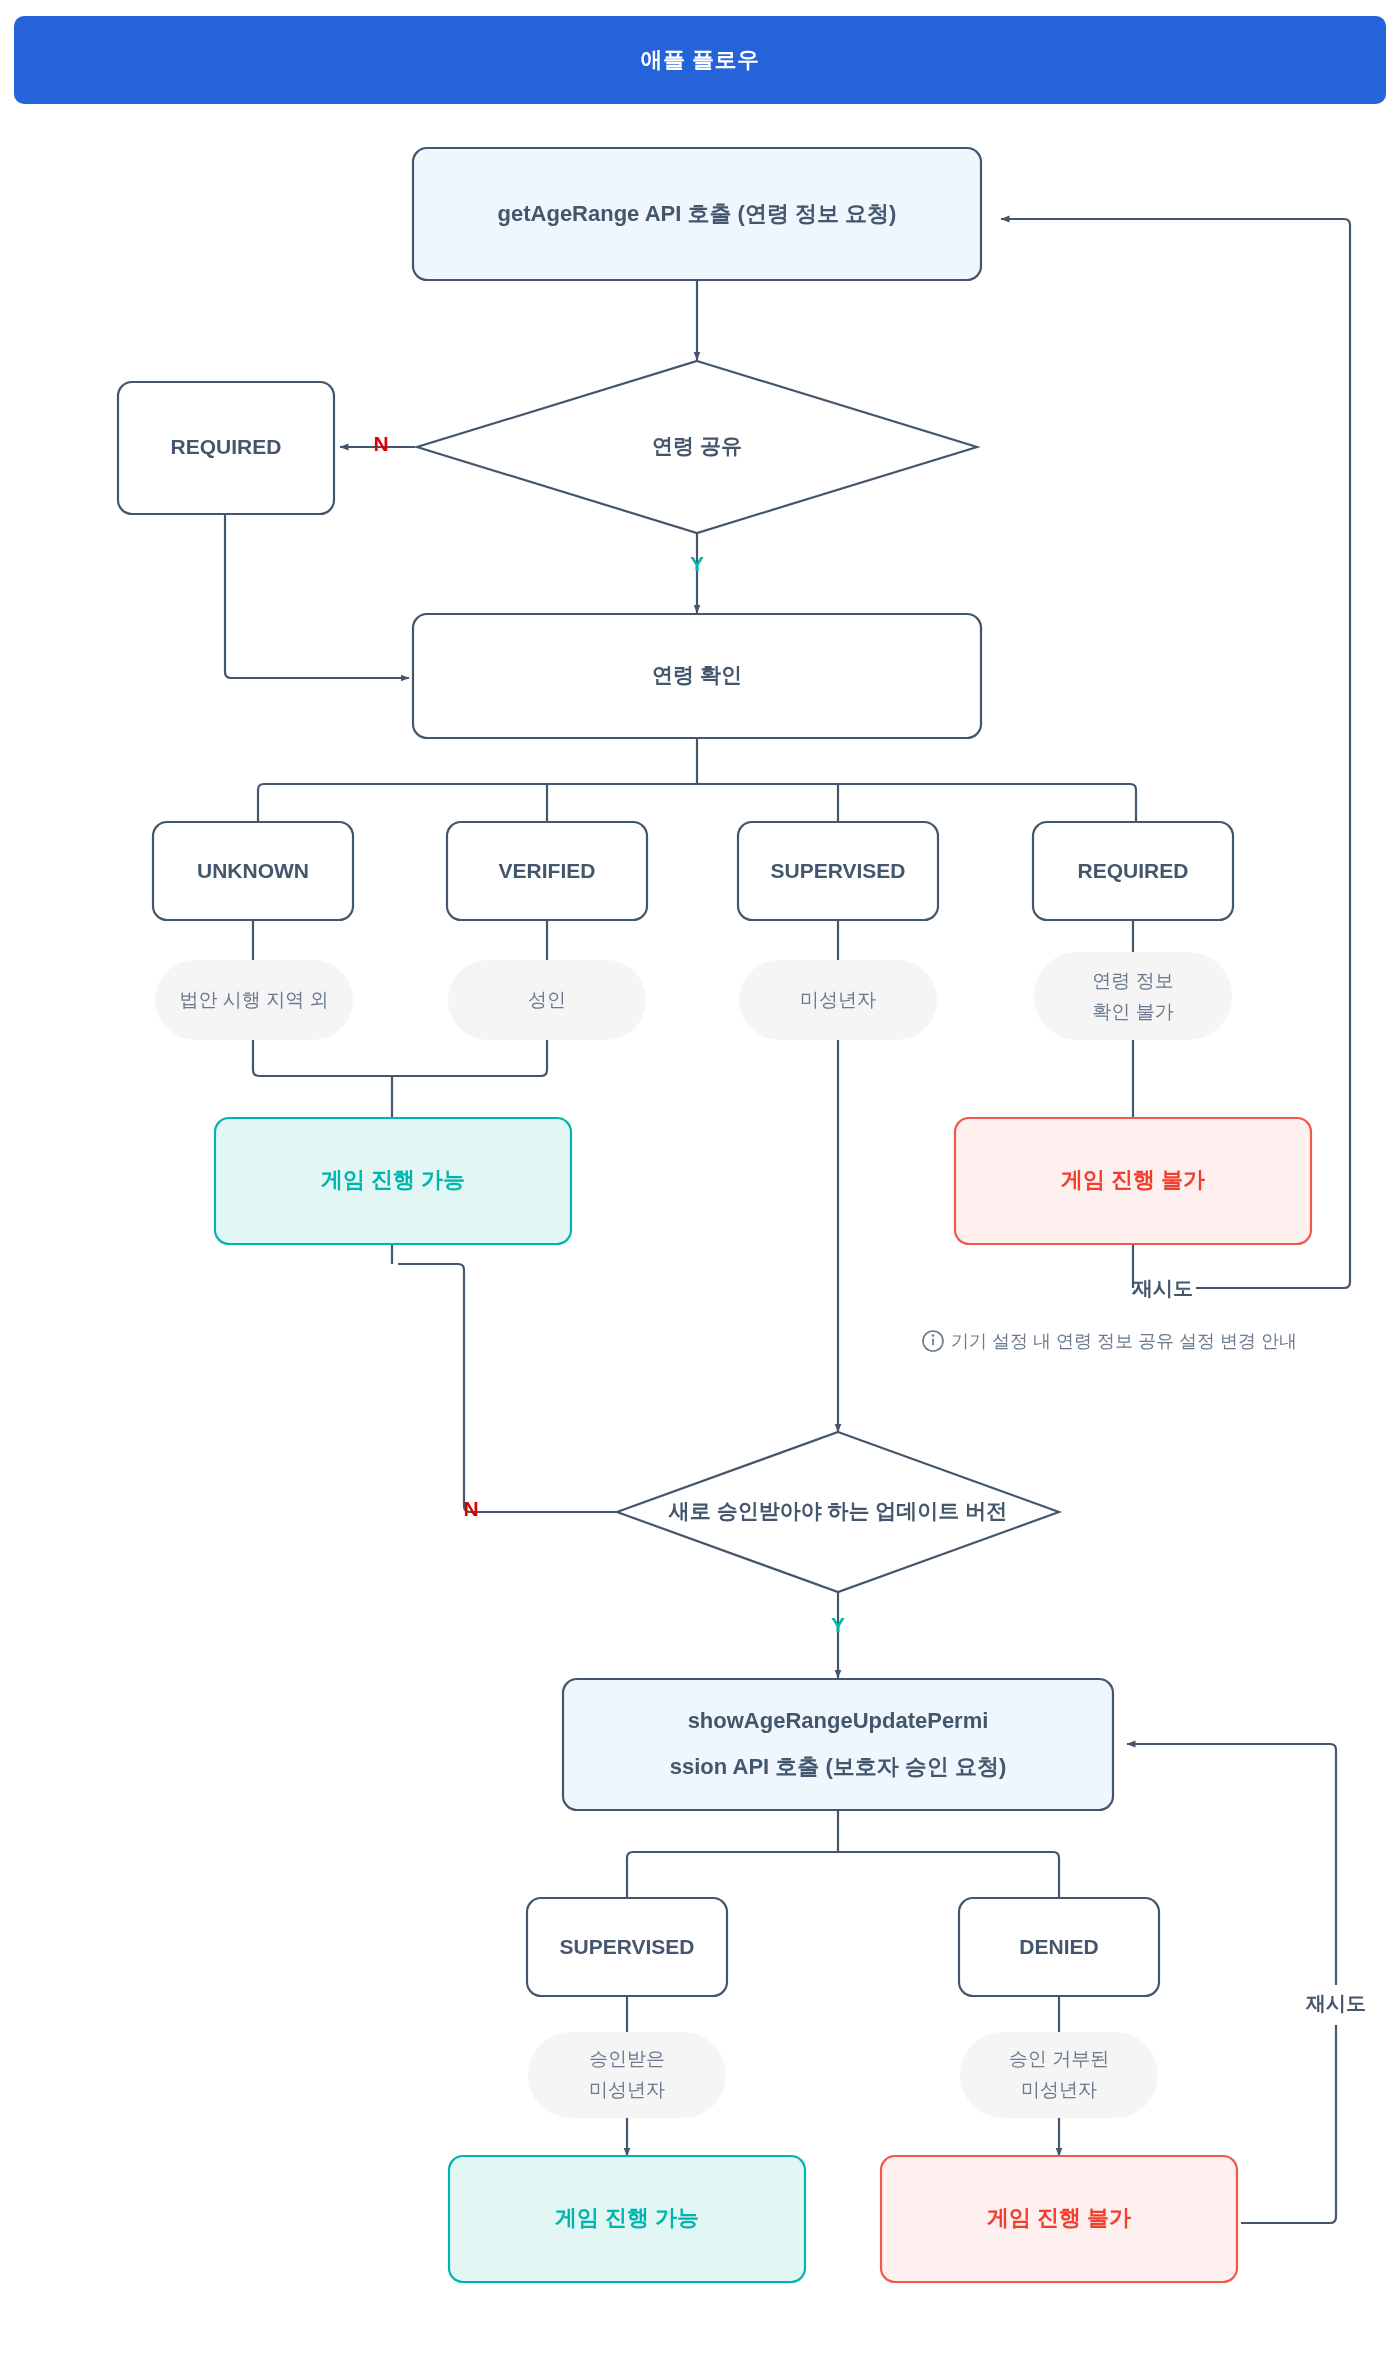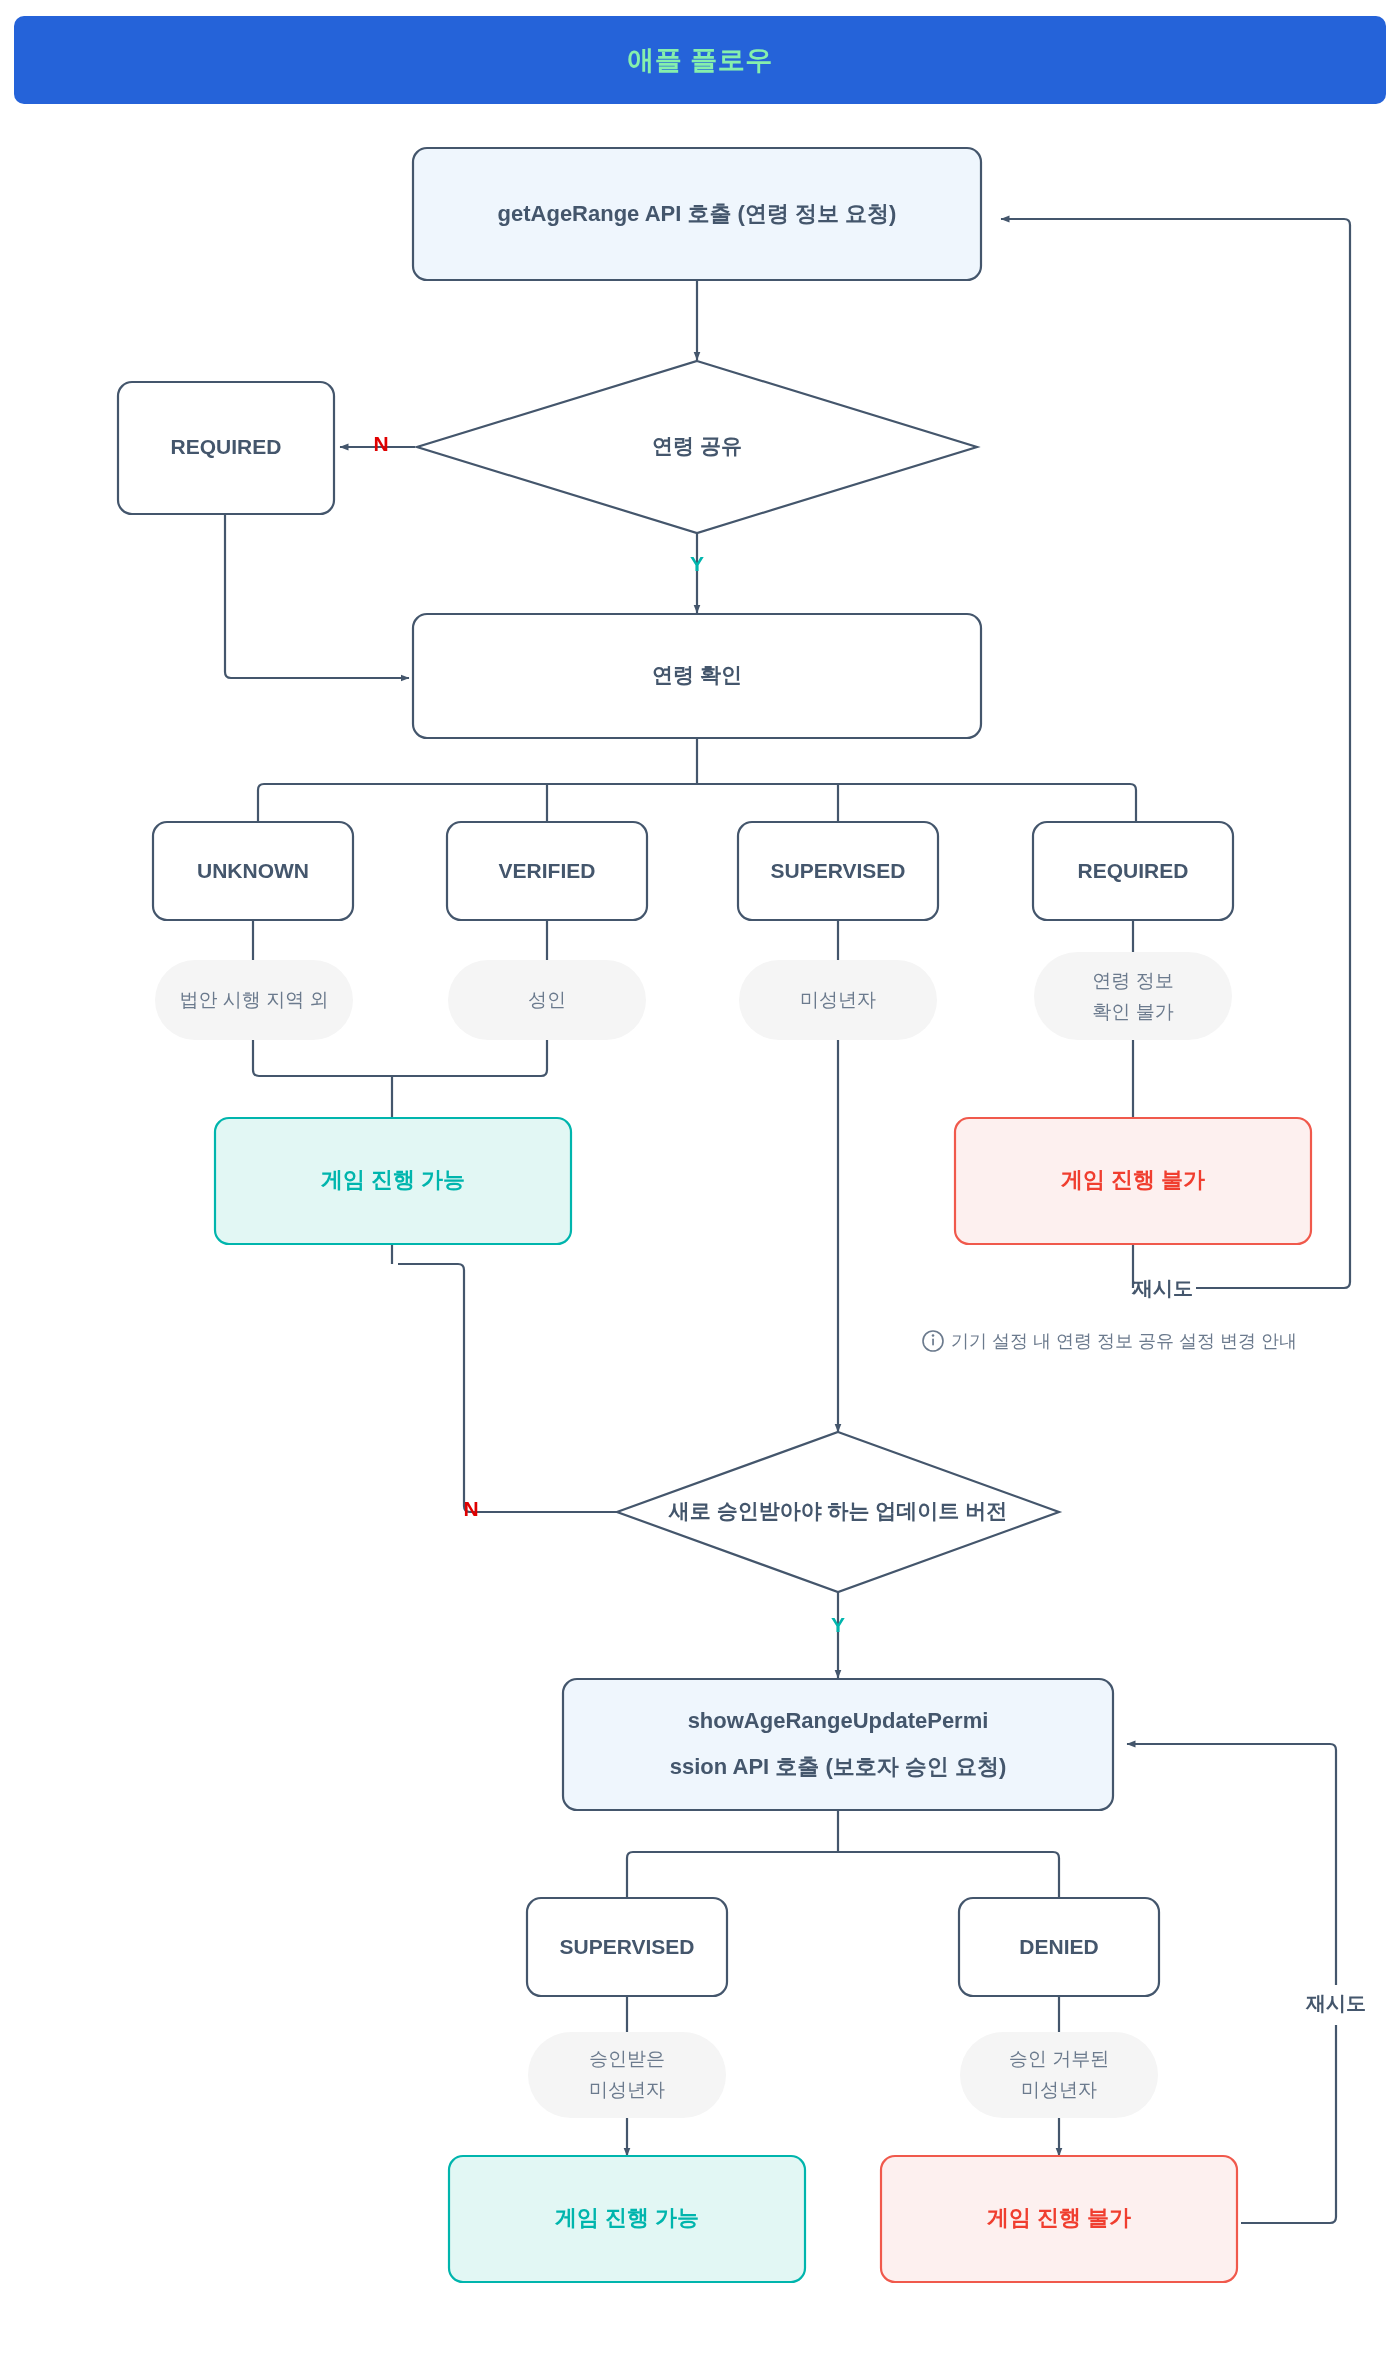--- a/index.html
+++ b/index.html
@@ -90,23 +90,23 @@
   
   #header-banner {
     position: absolute;
     left: 14px; top: 16px;
     width: 1372px; height: 88px;
     background: #2563d9;
     border-radius: 10px;
     display: flex; align-items: center; justify-content: center;
   }
   #header-title {
-    color: #86efac;
-    font-family: "Liberation Sans", "DejaVu Sans", sans-serif;
-    font-size: 27px;
+    color: #ffffff;
+    font-family: "Liberation Sans", "DejaVu Sans", sans-serif;
+    font-size: 22px;
     font-weight: bold;
     letter-spacing: 0.5px;
   }
 </style>
 </head>
 <body>
 
 <div id="page">
 
   <div id="header-banner">

